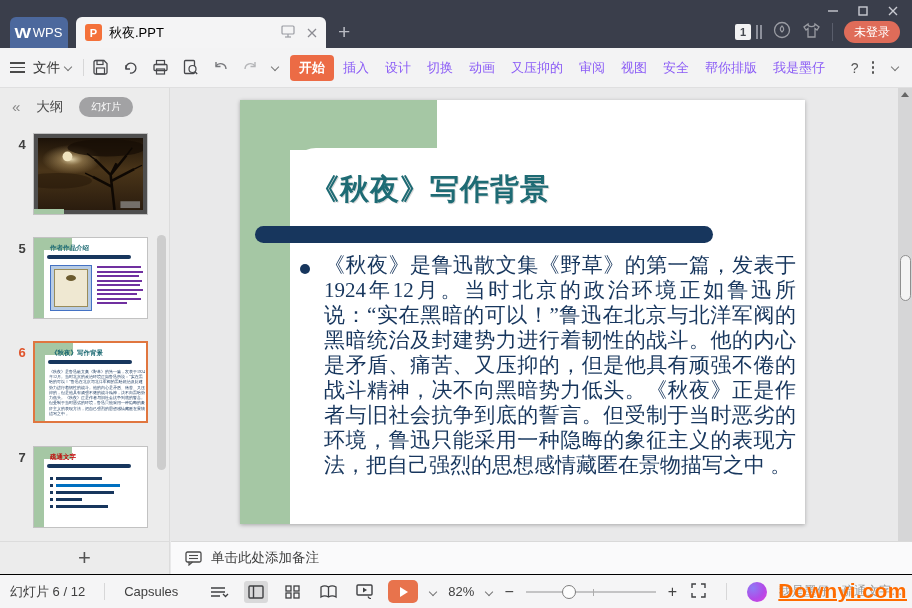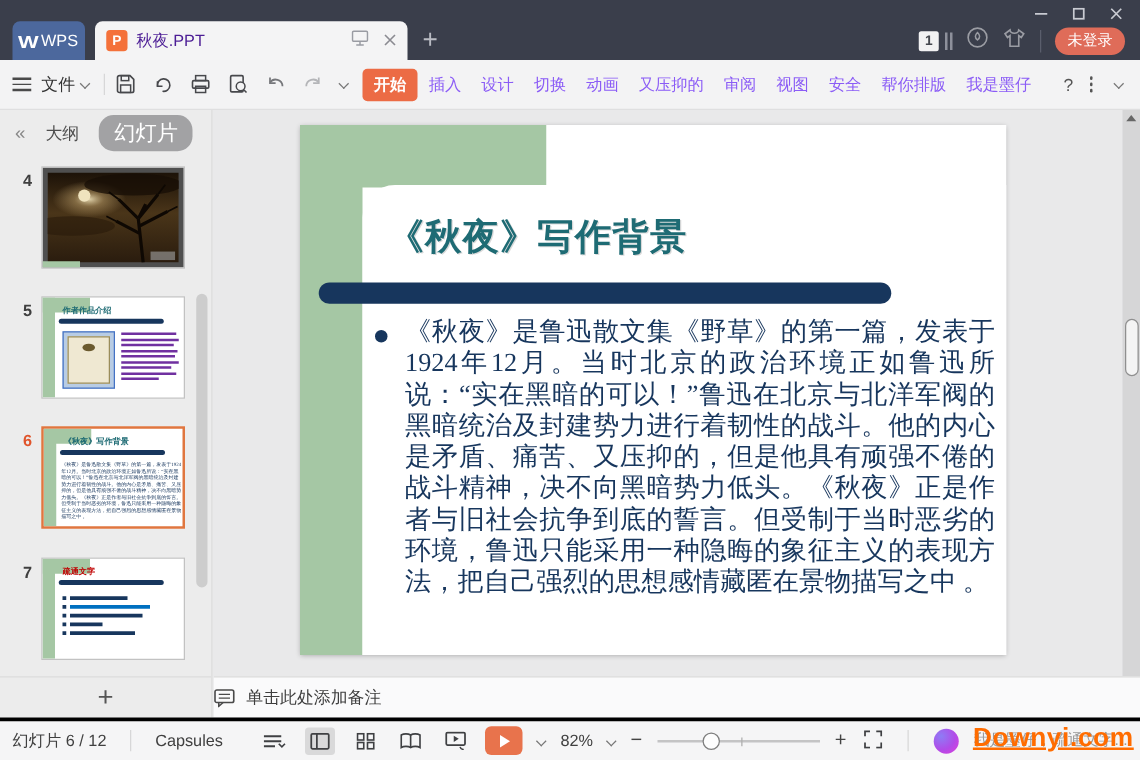--- a/index.html
+++ b/index.html
@@ -10,21 +10,21 @@
   #titlebar { position:absolute; left:0; top:0; width:912px; height:48px; background:#3A3E4B; }
   .win-controls { position:absolute; top:0; right:4px; display:flex; }
   .win-btn { width:30px; height:22px; display:flex; align-items:center; justify-content:center; }
   .wps-btn { position:absolute; left:10px; top:17px; width:58px; height:31px; background:#4C689D; border-radius:6px 6px 0 0;
              color:#fff; display:flex; align-items:center; justify-content:center; gap:5px; font-size:13px; }
   .wps-logo { font-weight:bold; font-size:14px; transform:scaleX(1.25); letter-spacing:-1px; }
   .doc-tab { position:absolute; left:76px; top:17px; width:250px; height:31px; background:#F4F4F5; border-radius:6px 6px 0 0;
              display:flex; align-items:center; padding:0 9px; }
   .file-icon { width:17px; height:17px; background:#F4713A; border-radius:3px; color:#fff; font-size:11px; font-weight:bold;
                display:flex; align-items:center; justify-content:center; }
-  .tab-title { color:#4c1d95; font-size:13px; margin-left:7px; flex:1; }
+  .tab-title { color:#000000; font-size:13px; margin-left:7px; flex:1; }
   .new-tab-btn { position:absolute; left:338px; top:20px; color:#B9BBC3; font-size:21px; font-weight:300; }
   .tb-right { position:absolute; right:12px; top:21px; display:flex; align-items:center; gap:11px; }
   .badge-1 { width:16px; height:16px; background:#F2F2F3; border-radius:2px; color:#45484F; font-size:11px; font-weight:bold;
              display:flex; align-items:center; justify-content:center; }
   .badge-pages { display:flex; gap:2px; margin-left:-6px; }
   .badge-pages i { width:2px; height:14px; background:#8D909B; display:block; }
   .tb-sep { width:1px; height:18px; background:#5A5E6C; }
   .login-pill { min-width:54px; height:22px; background:#DF6C59; border-radius:11px; color:#fff; font-size:12px;
                 display:flex; align-items:center; justify-content:center; padding:0 10px; }
 
@@ -46,21 +46,21 @@
   .search-box { display:flex; align-items:center; gap:5px; font-size:13px; color:#444; }
   .help-q { font-size:14px; color:#555; }
   .dots3 { display:flex; flex-direction:column; gap:2.5px; }
   .dots3 i { width:2.5px; height:2.5px; border-radius:50%; background:#555; display:block; }
 
   
   #sidebar { position:absolute; left:0; top:88px; width:170px; bottom:34px; background:#ECECEC; border-right:1px solid #DCDCDC; }
   .sb-header { height:37px; display:flex; align-items:center; padding:0 12px; gap:16px; color:#666; }
   .collapse-glyph { font-size:15px; color:#888; }
   .sb-tab { font-size:13.5px; color:#4E4E4E; }
-  .sb-pill { background:#A2A2A4; color:#fff; border-radius:12px; padding:3px 12px; font-size:17px; }
+  .sb-pill { background:#A2A2A4; color:#fff; border-radius:12px; padding:3px 12px; font-size:10px; }
   .thumb-num { position:absolute; left:14px; width:16px; text-align:center; font-size:13px; font-weight:bold; color:#3F3F3F; }
   .thumb { position:absolute; left:33px; width:115px; height:82px; background:#fff; border:1px solid #C2C2C2; overflow:hidden; }
   .thumb.selected { border:2px solid #E0763F; }
   .num-selected { color:#E0542B !important; }
   .photo-frame { position:absolute; inset:0; background:#4F4F4F; padding:4px; }
   .photo-frame svg { display:block; width:100%; height:100%; }
   .thumb4-green { position:absolute; left:0; bottom:0; width:30px; height:5px; background:#A5C7A4; }
   .mini-green-side { position:absolute; left:0; top:0; width:10px; height:100%; background:#A5C7A4; }
   .mini-green-top { position:absolute; left:0; top:0; width:38px; height:12px; background:#A5C7A4; }
   .mini-title { position:absolute; left:16px; top:6px; font-size:6.5px; font-weight:bold; font-family:"Liberation Serif",serif; white-space:nowrap; }
@@ -96,24 +96,24 @@
   .slide-body { position:absolute; left:84px; top:153px; width:472px; font-family:"Liberation Serif","DejaVu Serif",serif;
                 font-size:21px; line-height:25px; color:#17365D; text-align:justify; }
   .v-scroll { position:absolute; right:0; top:0; width:14px; bottom:0; background:#D6D6D7; }
   .v-scroll .up-arrow { position:absolute; top:4px; left:3px; width:0; height:0; border-left:4px solid transparent;
                         border-right:4px solid transparent; border-bottom:5px solid #666; }
   .v-scroll .sthumb { position:absolute; left:1.5px; top:167px; width:11px; height:46px; background:#F4F4F4;
                       border:1px solid #8F8F8F; border-radius:6px; }
 
   
   #notesbar { position:absolute; left:171px; right:0; bottom:34px; height:33px; background:#FAFAFB; border-top:1px solid #D9D9D9;
-              display:flex; align-items:center; gap:9px; padding:0 0; color:#3E3E3E; font-size:13.5px; }
-
-  
-  #statusbar { position:absolute; left:0; right:0; bottom:0; height:34px; background:#F5F5F6; border-top:3px solid #000000;
+              display:flex; align-items:center; gap:9px; padding:0 14px; color:#3E3E3E; font-size:13.5px; }
+
+  
+  #statusbar { position:absolute; left:0; right:0; bottom:0; height:34px; background:#F5F5F6; border-top:1px solid #000000;
                display:flex; align-items:center; padding:4px 10px; font-size:13px; color:#404040; }
   .sb-left { display:flex; align-items:center; gap:11px; }
   .status-icons { margin-left:auto; display:flex; align-items:center; gap:12px; }
   .view-btn { display:flex; align-items:center; justify-content:center; width:24px; height:22px; border-radius:3px; }
   .view-btn.active { background:#D9D9DA; }
   .play-btn { width:30px; height:23px; background:#E8734C; border-radius:5px; display:flex; align-items:center; justify-content:center; }
   .play-tri { width:0; height:0; border-top:5px solid transparent; border-bottom:5px solid transparent; border-left:8px solid #fff; margin-left:2px; }
   .zoom-minus, .zoom-plus { font-size:16px; color:#444; }
   .slider { position:relative; width:130px; height:14px; }
   .slider .track { position:absolute; left:0; right:0; top:6.5px; height:2px; background:#C4C4C5; }

